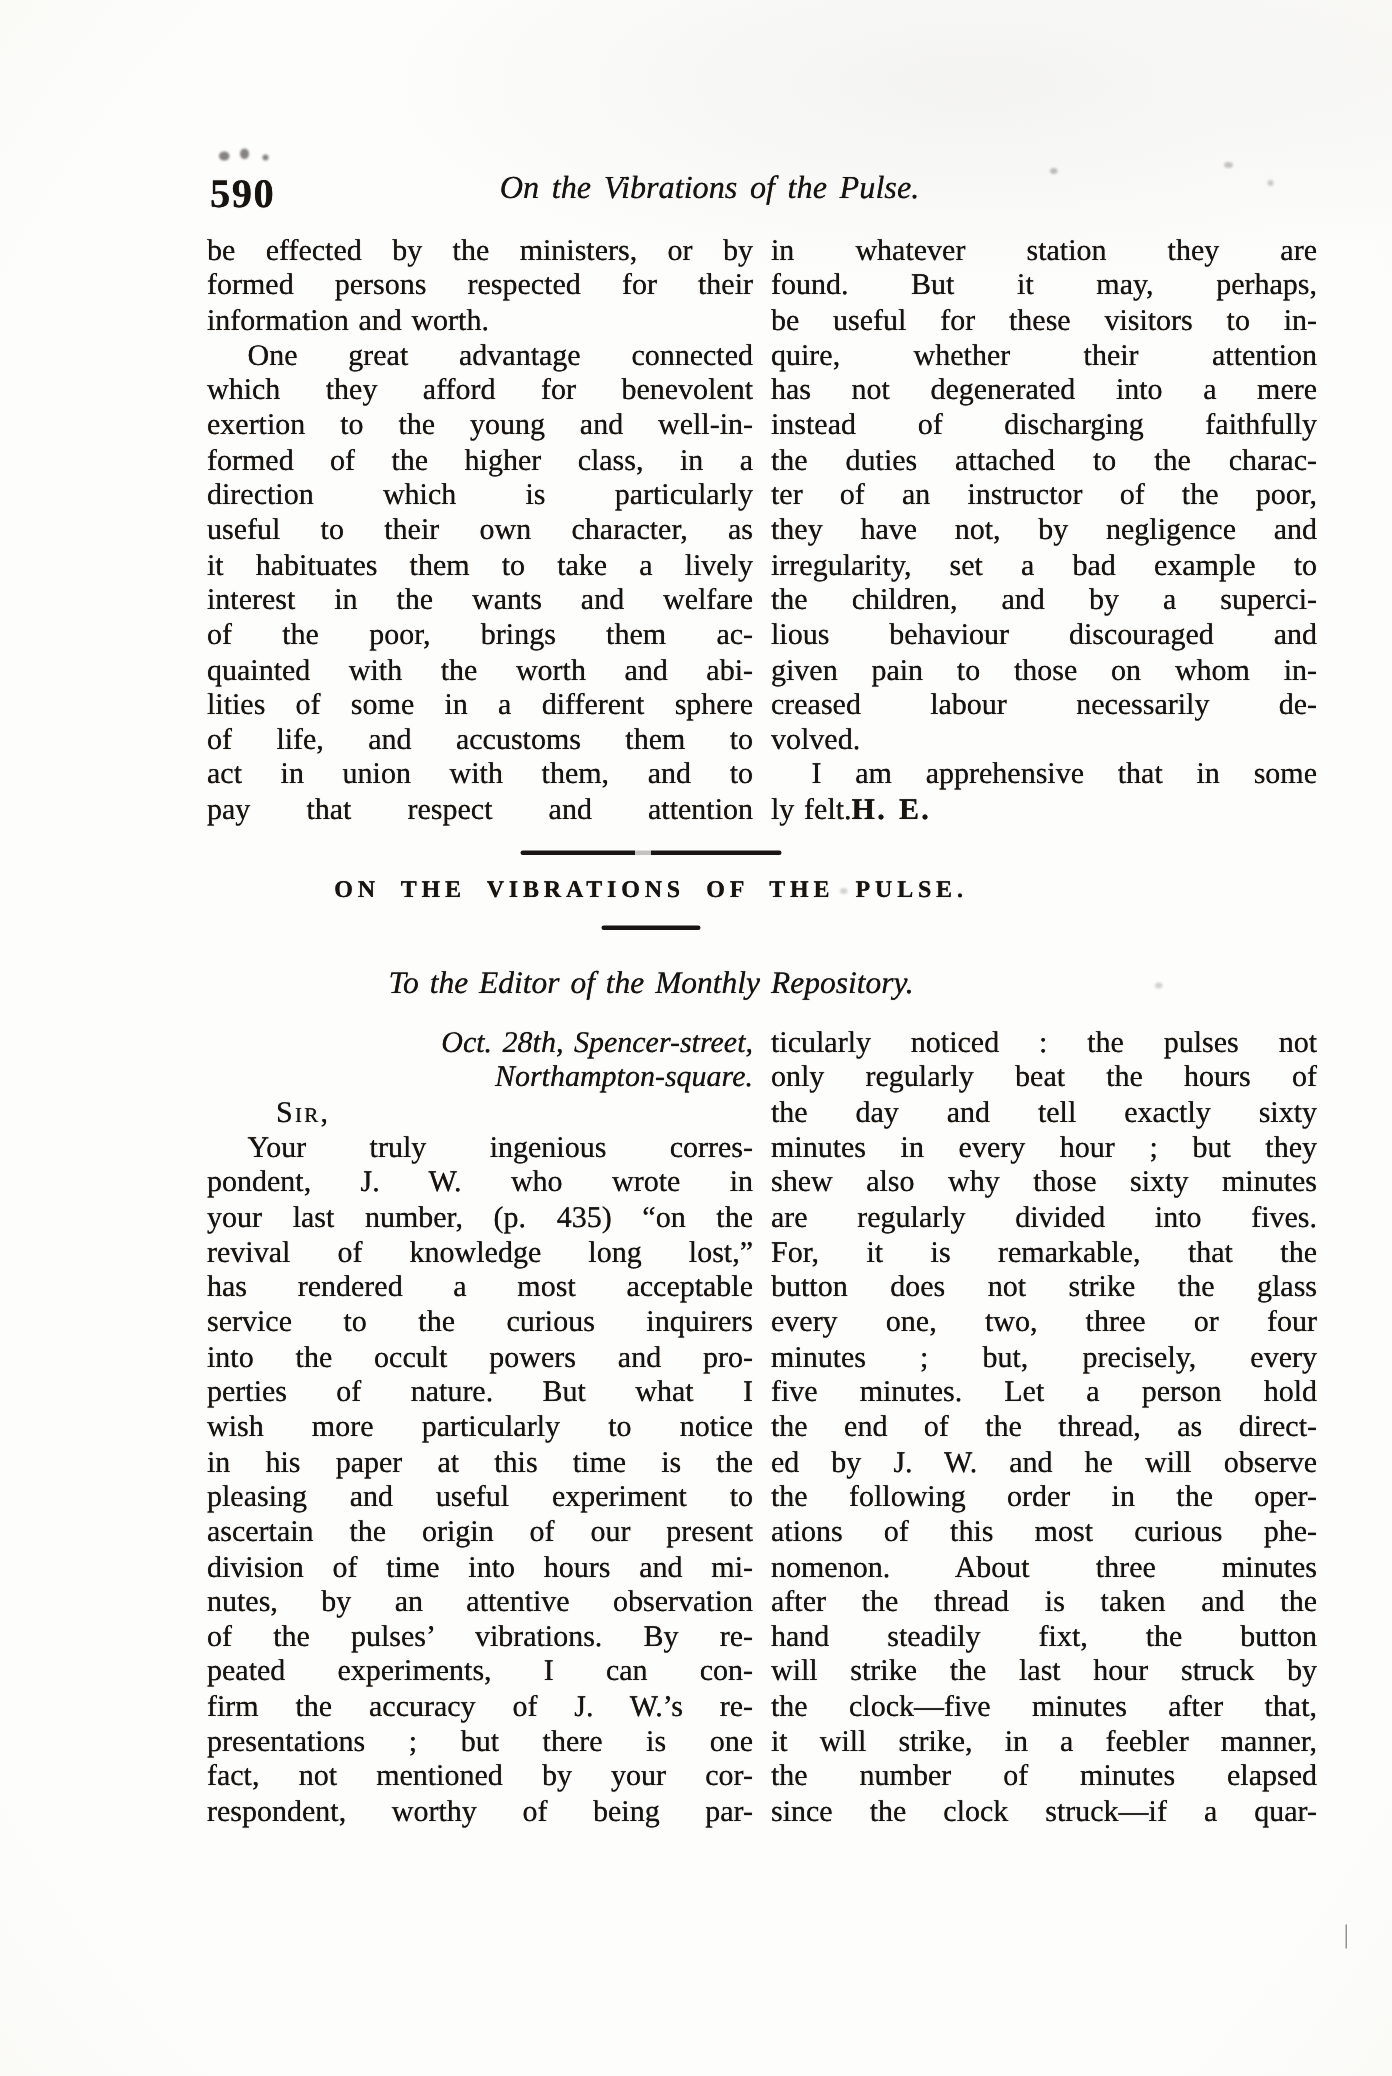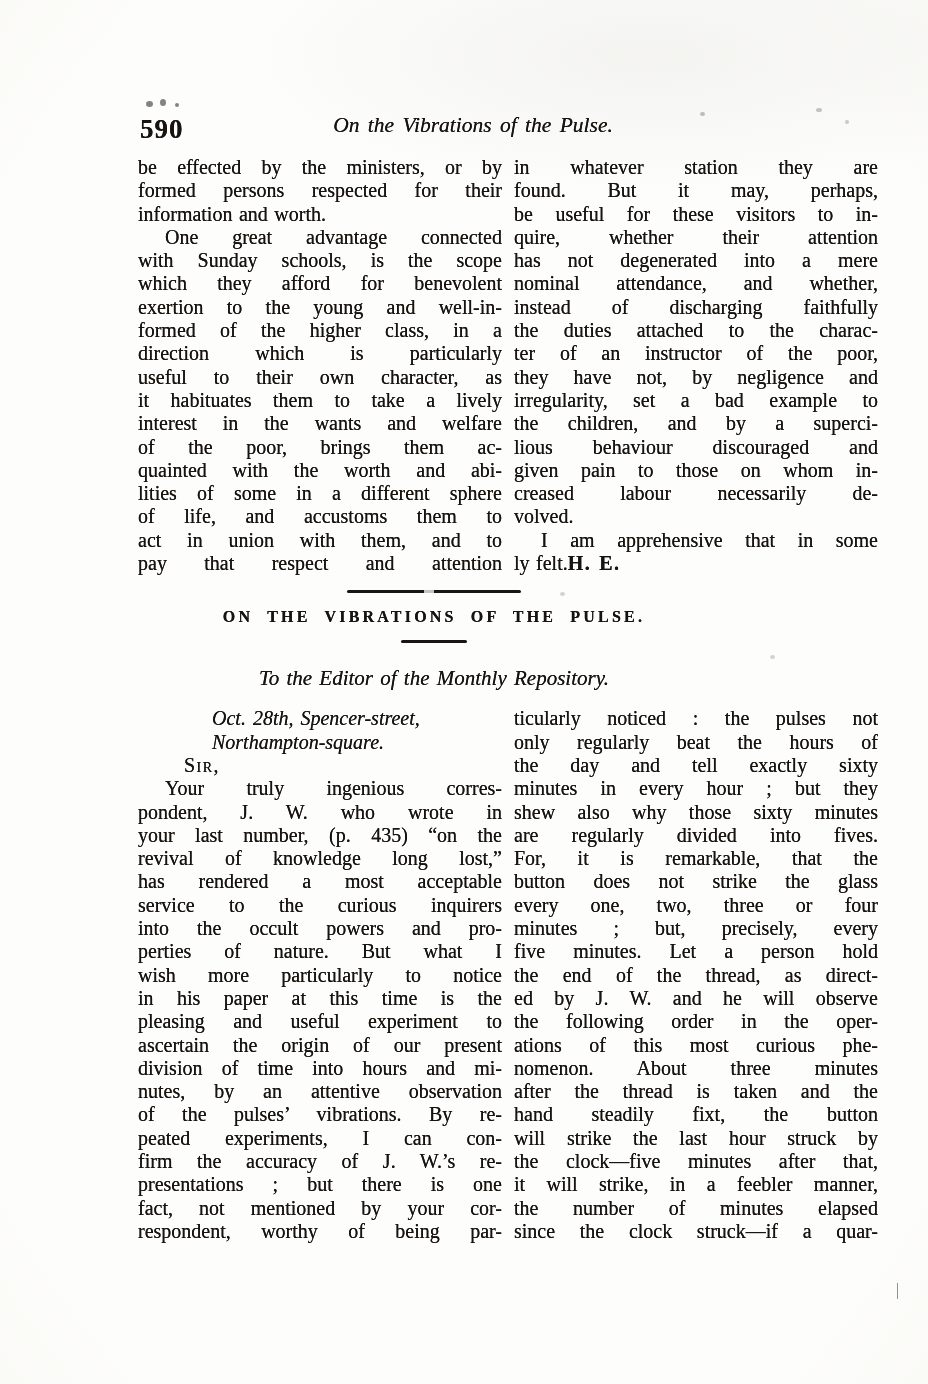--- a/index.html
+++ b/index.html
@@ -58,21 +58,21 @@
   .rule2 { width:66px; height:3px; margin:11px auto 0; background:#191512; border-radius:2px; }
   .editor-line {
     margin-top:22px;
     font-style:italic; font-size:21px; line-height:26px;
     word-spacing:2px;
   }
 
   .letter2-cols { margin-top:16px; }
   .dateline {
     font-style:italic; font-size:20px; line-height:23.3px;
-    text-align:left; padding-left:74px; word-spacing:2px;
+    text-align:right; padding-left:74px; word-spacing:2px;
   }
   .salutation {
     font-variant:small-caps; letter-spacing:1.5px;
     text-indent:46px; text-align-last:left;
   }
 
   
   .speck { position:absolute; background:rgba(35,30,25,0.55); border-radius:50%; filter:blur(0.7px); }
   .sp1 { left:146px; top:101px; width:7px;  height:6px; }
   .sp2 { left:160px; top:99px;  width:6px;  height:7px; }
@@ -105,42 +105,40 @@
       <span class="pagenum">590</span>
       <span class="running-title">On the Vibrations of the Pulse.</span>
     </div>
 
     <div class="cols">
       <div class="col">
           <div class="ln">be effected by the ministers, or by</div>
           <div class="ln">formed persons respected for their</div>
           <div class="ln end">information and worth.</div>
           <div class="ln ind">One great advantage connected</div>
-          <div class="ln">with Sunday schools, is the scope</div>
           <div class="ln">which they afford for benevolent</div>
           <div class="ln">exertion to the young and well-in-</div>
           <div class="ln">formed of the higher class, in a</div>
           <div class="ln">direction which is particularly</div>
           <div class="ln">useful to their own character, as</div>
           <div class="ln">it habituates them to take a lively</div>
           <div class="ln">interest in the wants and welfare</div>
           <div class="ln">of the poor, brings them ac-</div>
           <div class="ln">quainted with the worth and abi-</div>
           <div class="ln">lities of some in a different sphere</div>
           <div class="ln">of life, and accustoms them to</div>
           <div class="ln">act in union with them, and to</div>
           <div class="ln">pay that respect and attention</div>
         </div>
       <div class="col">
           <div class="ln">in whatever station they are</div>
           <div class="ln">found. But it may, perhaps,</div>
           <div class="ln">be useful for these visitors to in-</div>
           <div class="ln">quire, whether their attention</div>
           <div class="ln">has not degenerated into a mere</div>
-          <div class="ln">nominal attendance, and whether,</div>
           <div class="ln">instead of discharging faithfully</div>
           <div class="ln">the duties attached to the charac-</div>
           <div class="ln">ter of an instructor of the poor,</div>
           <div class="ln">they have not, by negligence and</div>
           <div class="ln">irregularity, set a bad example to</div>
           <div class="ln">the children, and by a superci-</div>
           <div class="ln">lious behaviour discouraged and</div>
           <div class="ln">given pain to those on whom in-</div>
           <div class="ln">creased labour necessarily de-</div>
           <div class="ln end">volved.</div>

